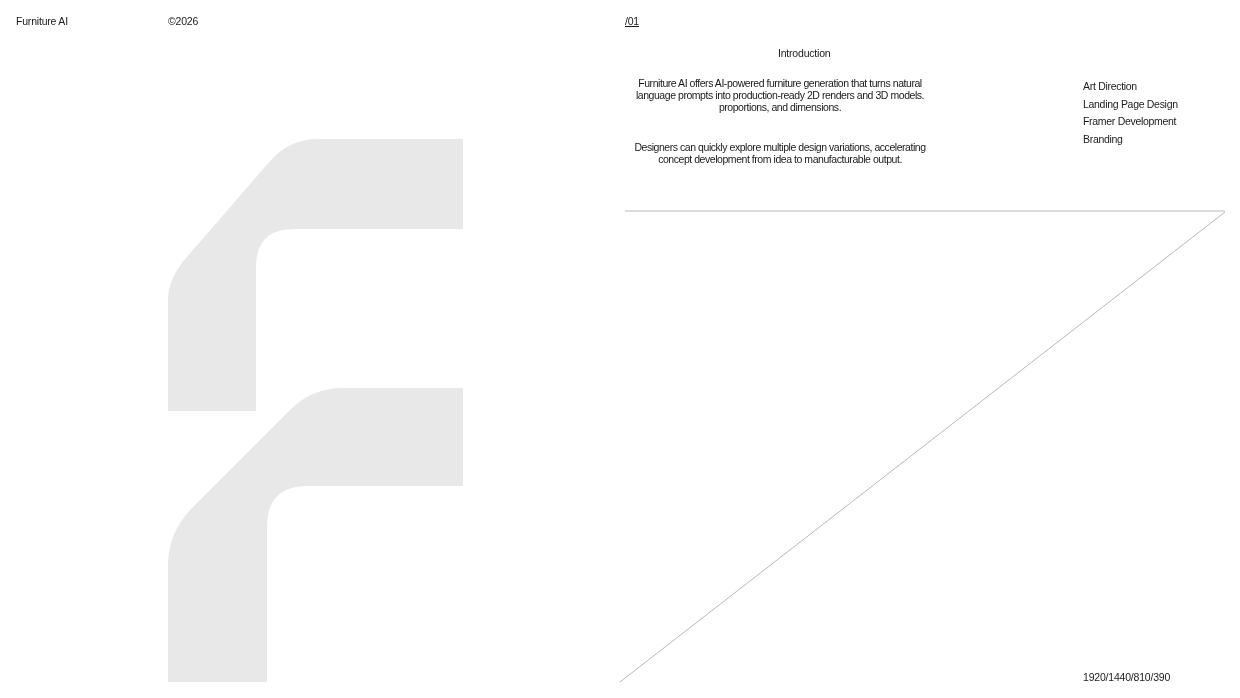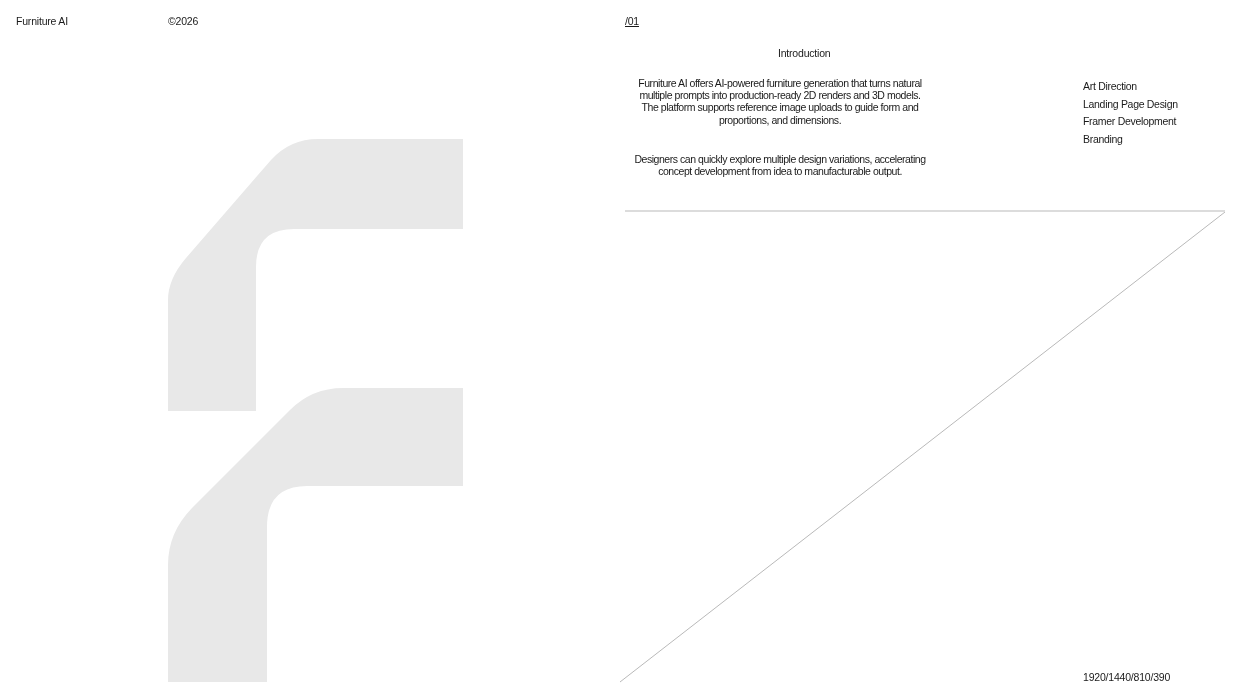--- a/index.html
+++ b/index.html
@@ -82,22 +82,21 @@
   </svg>
 
   <div class="hdr brand">Furniture AI</div>
   <div class="hdr copyright">©2026</div>
   <div class="hdr pagenum">/01</div>
   <div class="hdr section">Introduction</div>
 
   <div class="intro">
     <div class="para">
       <div class="ln">Furniture AI offers AI-powered furniture generation that turns natural</div>
-      <div class="ln">multiple prompts into production-ready 2D renders and 3D models.</div>
-      <div class="ln">The platform supports reference image uploads to guide form and</div>
+      <div class="ln">language prompts into production-ready 2D renders and 3D models.</div>
       <div class="ln">proportions, and dimensions.</div>
     </div>
     <div class="para">
       <div class="ln">Designers can quickly explore multiple design variations, accelerating</div>
       <div class="ln">concept development from idea to manufacturable output.</div>
     </div>
   </div>
 
   <div class="services">
     <div class="svc">Art Direction</div>

